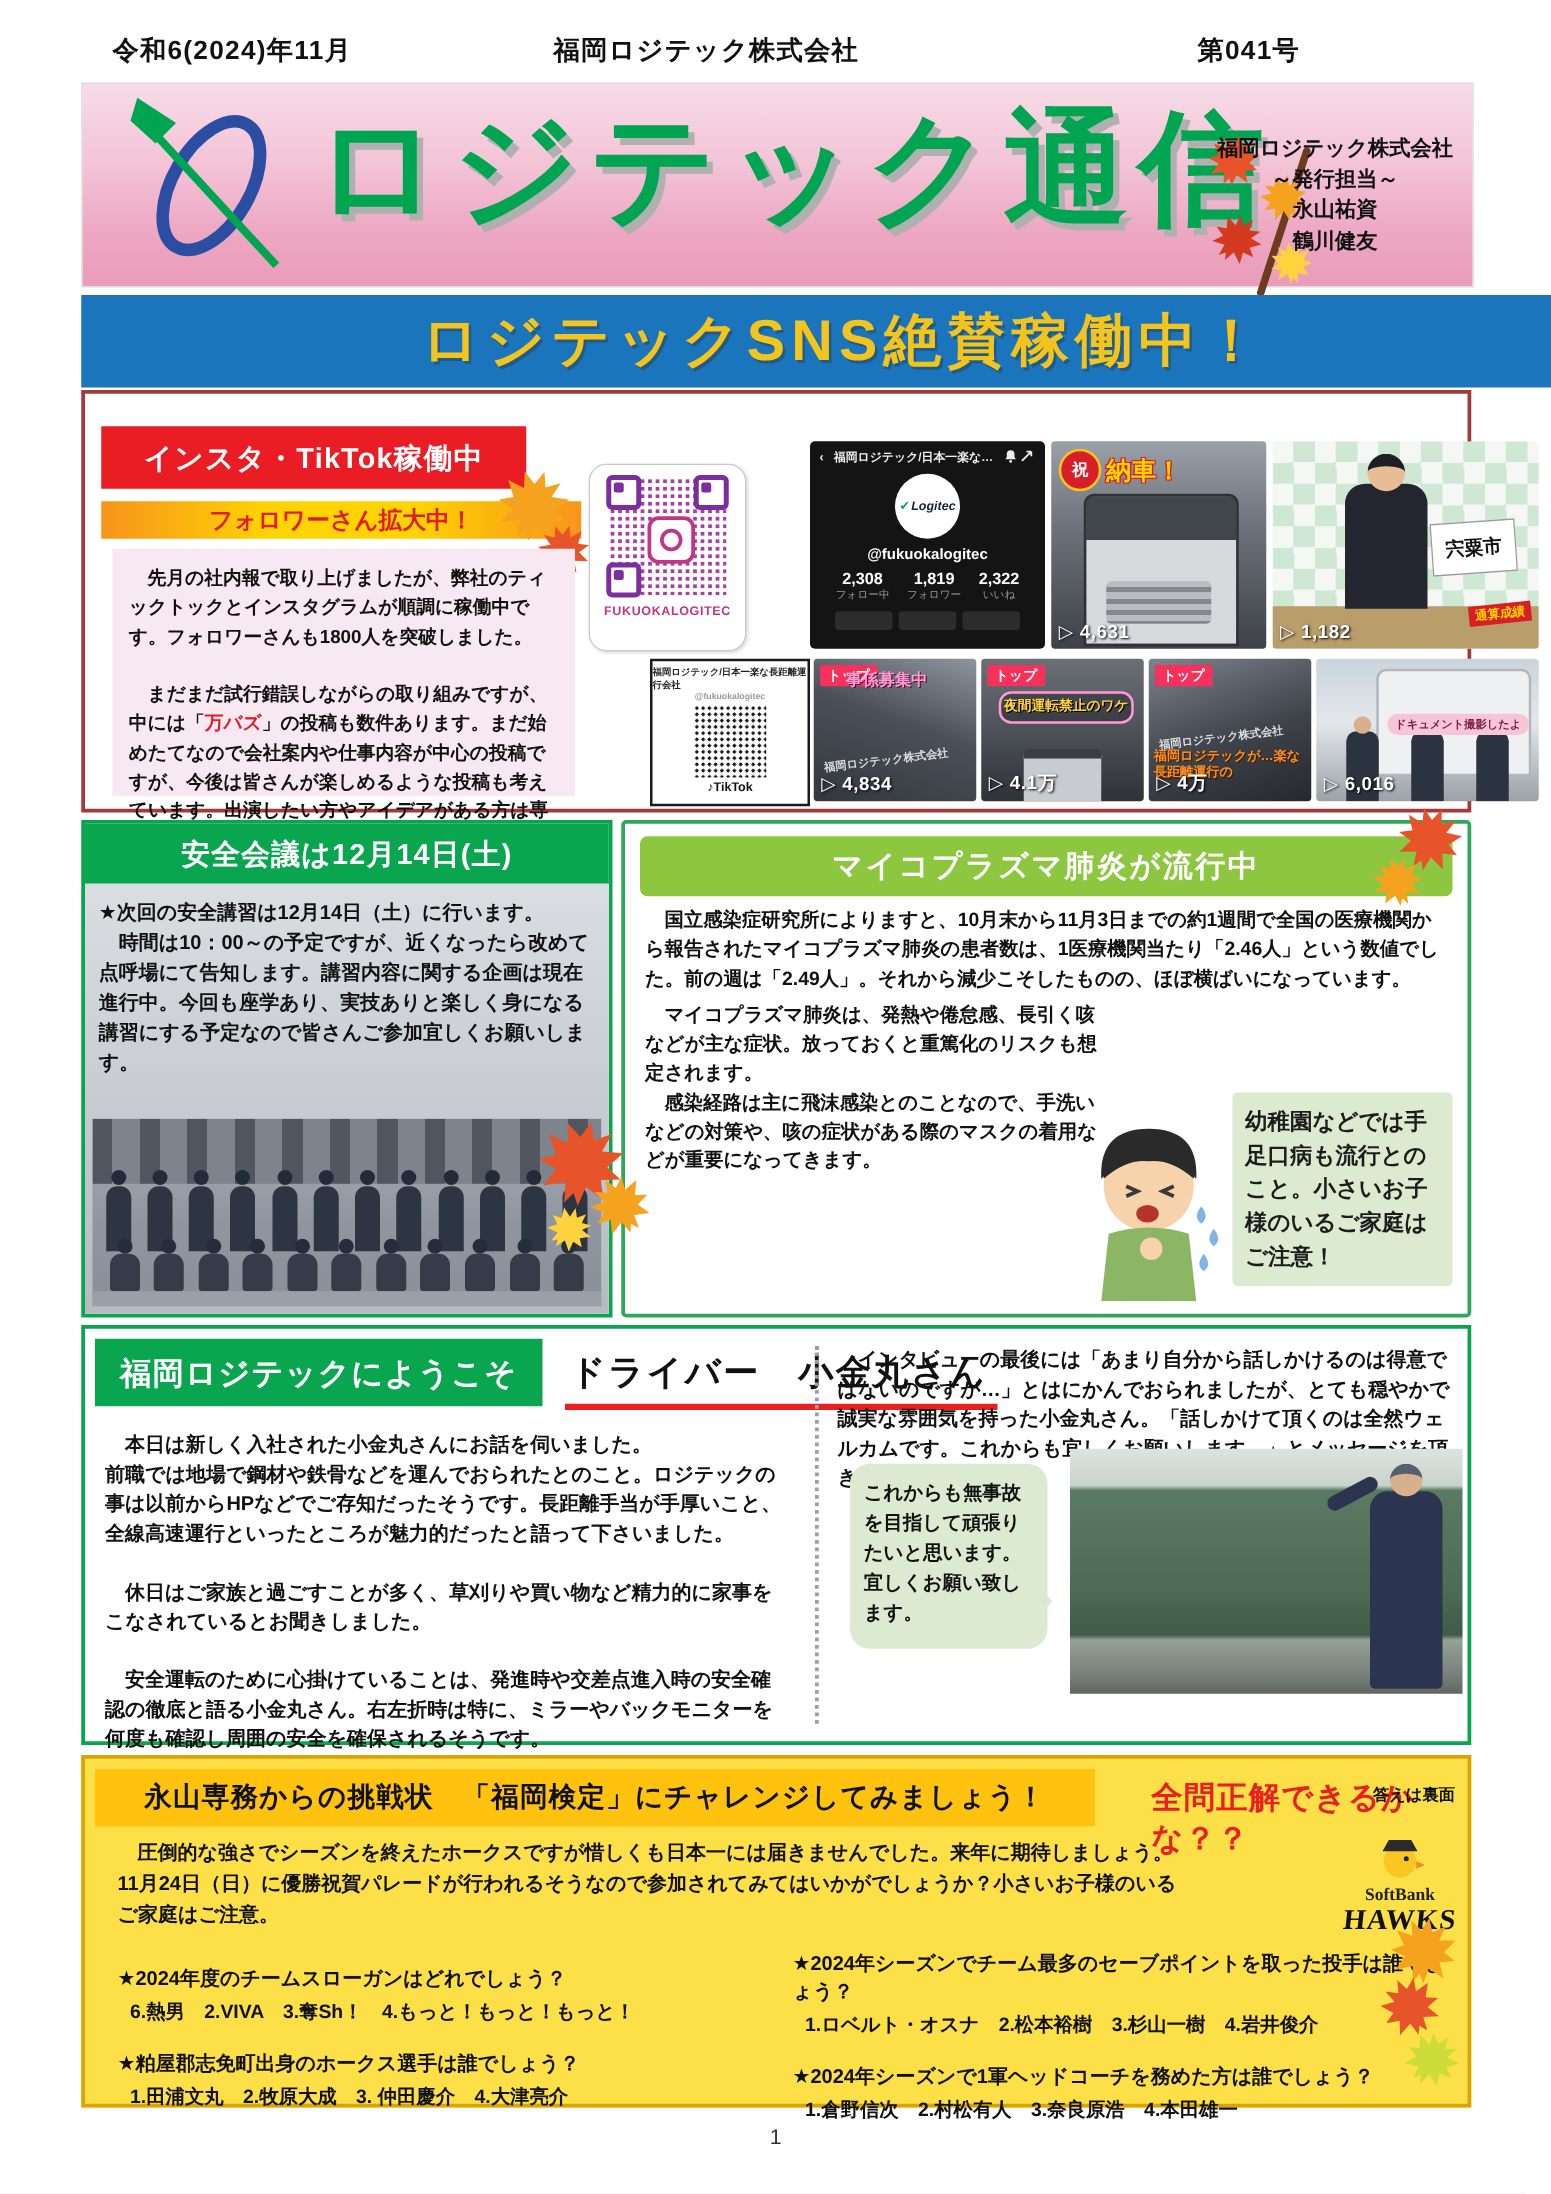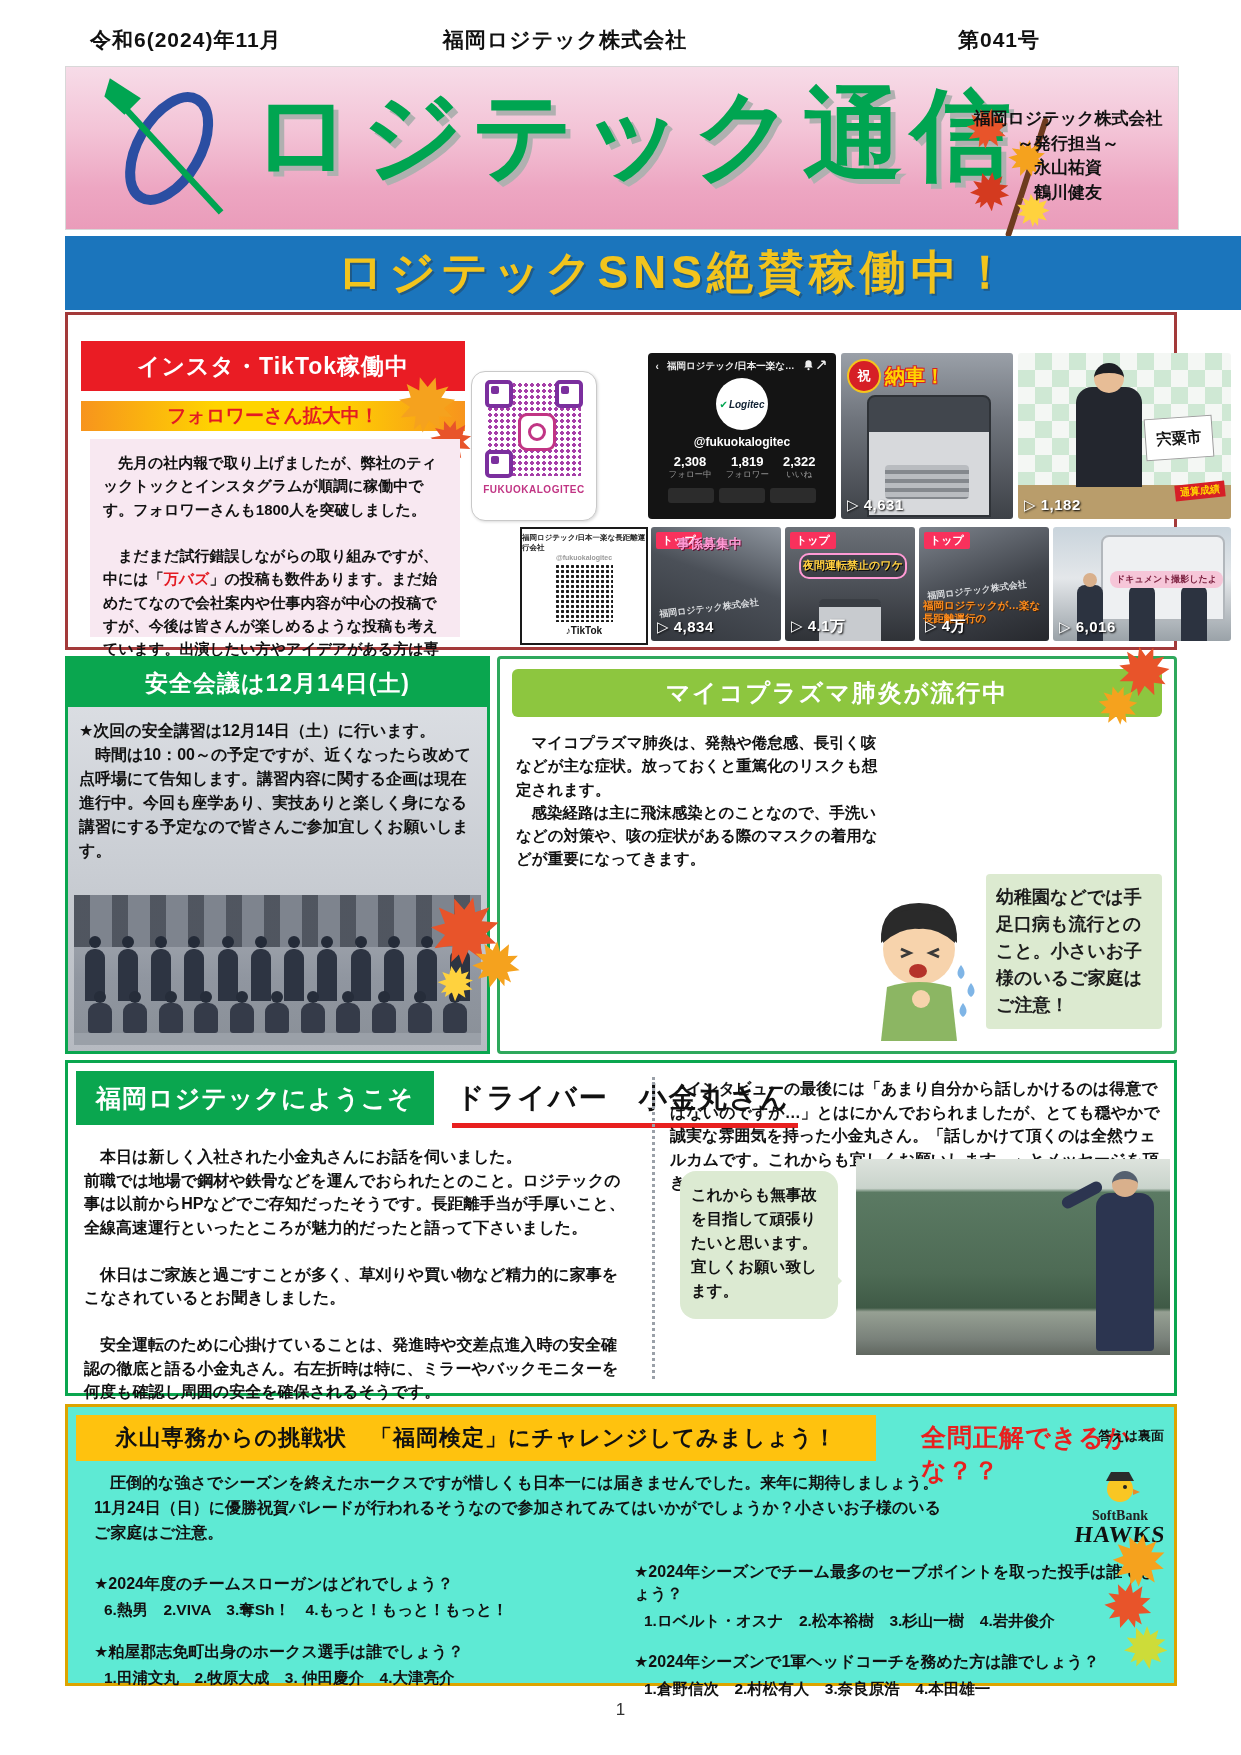--- a/index.html
+++ b/index.html
@@ -22,21 +22,21 @@
   .branch{position:absolute;right:148px;top:48px;width:6px;height:125px;background:#6d3b1f;transform:rotate(18deg);border-radius:3px;}
 
   
   .sns-banner{position:absolute;top:236px;left:65px;width:1220px;height:74px;background:#1b75bc;
     display:flex;align-items:center;justify-content:center;}
   .sns-banner span{color:#f2c41d;font-size:46px;letter-spacing:5px;text-shadow:2px 2px 0 rgba(40,40,40,.35);}
 
   
   .sns-box{position:absolute;top:312px;left:65px;width:1112px;height:338px;background:#fff;
     border:3px solid #a33a3a;box-sizing:border-box;}
-  .sns-red{position:absolute;left:13px;top:26px;width:384px;height:50px;background:#ea1c24;color:#fff;
+  .sns-red{position:absolute;left:13px;top:26px;width:340px;height:50px;background:#ea1c24;color:#fff;
     display:flex;align-items:center;justify-content:center;font-size:23px;letter-spacing:1px;}
   .sns-sub{position:absolute;left:13px;top:86px;width:384px;height:30px;
     background:linear-gradient(90deg,#f7941d 0%,#ffd400 35%,#ffd400 65%,#f7941d 100%);
     color:#e31b23;display:flex;align-items:center;justify-content:center;font-size:19px;}
   .sns-pink{position:absolute;left:22px;top:124px;width:344px;height:174px;background:#f8e8f1;
     padding:12px 13px;font-size:15px;line-height:1.55;}
   .hl-red{color:#e31b23;}
   .qr-card{position:absolute;left:403px;top:56px;width:124px;height:148px;background:#fff;border:1px solid #c9c9c9;
     border-radius:14px;display:flex;flex-direction:column;align-items:center;box-shadow:1px 1px 3px rgba(0,0,0,.15);}
   .qr-ig{width:94px;height:94px;margin-top:10px;position:relative;
@@ -137,21 +137,21 @@
   .bubble{position:absolute;left:612px;top:108px;width:158px;height:148px;background:#dcead2;border-radius:16px;
     padding:12px 11px;font-size:15.5px;line-height:1.55;box-sizing:border-box;}
   .bubble::after{content:'';position:absolute;right:-16px;bottom:26px;border:12px solid transparent;border-left-color:#dcead2;}
   .drv-photo{position:absolute;left:788px;top:96px;width:314px;height:196px;
     background:linear-gradient(180deg,#dde3dd 0%,#c9d3cb 15%,#5b7a63 17%,#4e6b55 58%,#3f5a46 76%,#96a093 78%,#79817a 92%,#606760 100%);}
   .drv-person{position:absolute;right:16px;top:34px;width:58px;height:158px;background:#2c3550;border-radius:14px 14px 4px 4px;}
   .drv-person::before{content:'';display:block;width:26px;height:26px;border-radius:50%;background:#d9b08c;margin:-22px auto 0;border-top:8px solid #55606f;box-sizing:border-box;}
   .drv-arm{position:absolute;right:66px;top:30px;width:44px;height:12px;background:#2c3550;border-radius:6px;transform:rotate(-28deg);}
 
   
-  .quiz{position:absolute;top:1404px;left:65px;width:1112px;height:282px;border:3px solid #dca400;box-sizing:border-box;background:#5eead4;}
+  .quiz{position:absolute;top:1404px;left:65px;width:1112px;height:282px;border:3px solid #dca400;box-sizing:border-box;background:#fde047;}
   .quiz-head{position:absolute;left:8px;top:8px;width:800px;height:46px;background:#ffc20e;color:#111;
     display:flex;align-items:center;justify-content:center;font-size:22px;letter-spacing:1px;}
   .quiz-challenge{position:absolute;left:822px;top:14px;font-size:25px;color:#e8201f;letter-spacing:1px;margin-left:31px;}
   .quiz-note{position:absolute;right:10px;top:20px;font-size:13px;}
   .hawks{position:absolute;right:8px;top:58px;width:92px;text-align:center;line-height:1.05;}
   .hawks .brand{font-family:"Liberation Serif","DejaVu Serif",serif;font-size:14px;color:#222;}
   .hawks .team{font-family:"Liberation Serif","DejaVu Serif",serif;font-size:23px;letter-spacing:1px;color:#111;transform:skewX(-6deg);display:block;}
   .quiz-intro{position:absolute;left:26px;top:64px;width:860px;font-size:16px;line-height:1.55;}
   .qcol{position:absolute;width:520px;font-size:16px;line-height:1.4;}
   .qcol .q{margin-bottom:4px;}
@@ -380,20 +380,21 @@
 
   <div class="myco">
     <div class="myco-head">マイコプラズマ肺炎が流行中</div>
     <svg class="leaf" style="right:4px;top:-14px" width="52" height="52">
         <use href="#leaf" fill="#e8542a" transform="scale(0.52) rotate(22 50 50)"></use>
       </svg>
     <svg class="leaf" style="right:36px;top:26px" width="40" height="40">
         <use href="#leaf" fill="#f5a21e" transform="scale(0.40) rotate(-16 50 50)"></use>
       </svg>
     <div class="myco-body">
+      <div>　国立感染症研究所によりますと、10月末から11月3日までの約1週間で全国の医療機関から報告されたマイコプラズマ肺炎の患者数は、1医療機関当たり「2.46人」という数値でした。前の週は「2.49人」。それから減少こそしたものの、ほぼ横ばいになっています。</div>
       <div class="myco-cols">
         <div class="myco-left">
           <div>　マイコプラズマ肺炎は、発熱や倦怠感、長引く咳などが主な症状。放っておくと重篤化のリスクも想定されます。</div>
           <div>　感染経路は主に飛沫感染とのことなので、手洗いなどの対策や、咳の症状がある際のマスクの着用などが重要になってきます。</div>
         </div>
       </div>
     </div>
     <svg class="boy" viewBox="0 0 130 150" width="136" height="150">
       <path d="M22 52 Q20 12 60 12 Q100 12 98 52 Q80 34 60 36 Q40 34 22 52 Z" fill="#2a2a2a"></path>
       <circle cx="60" cy="58" r="36" fill="#f7d3ac"></circle>

